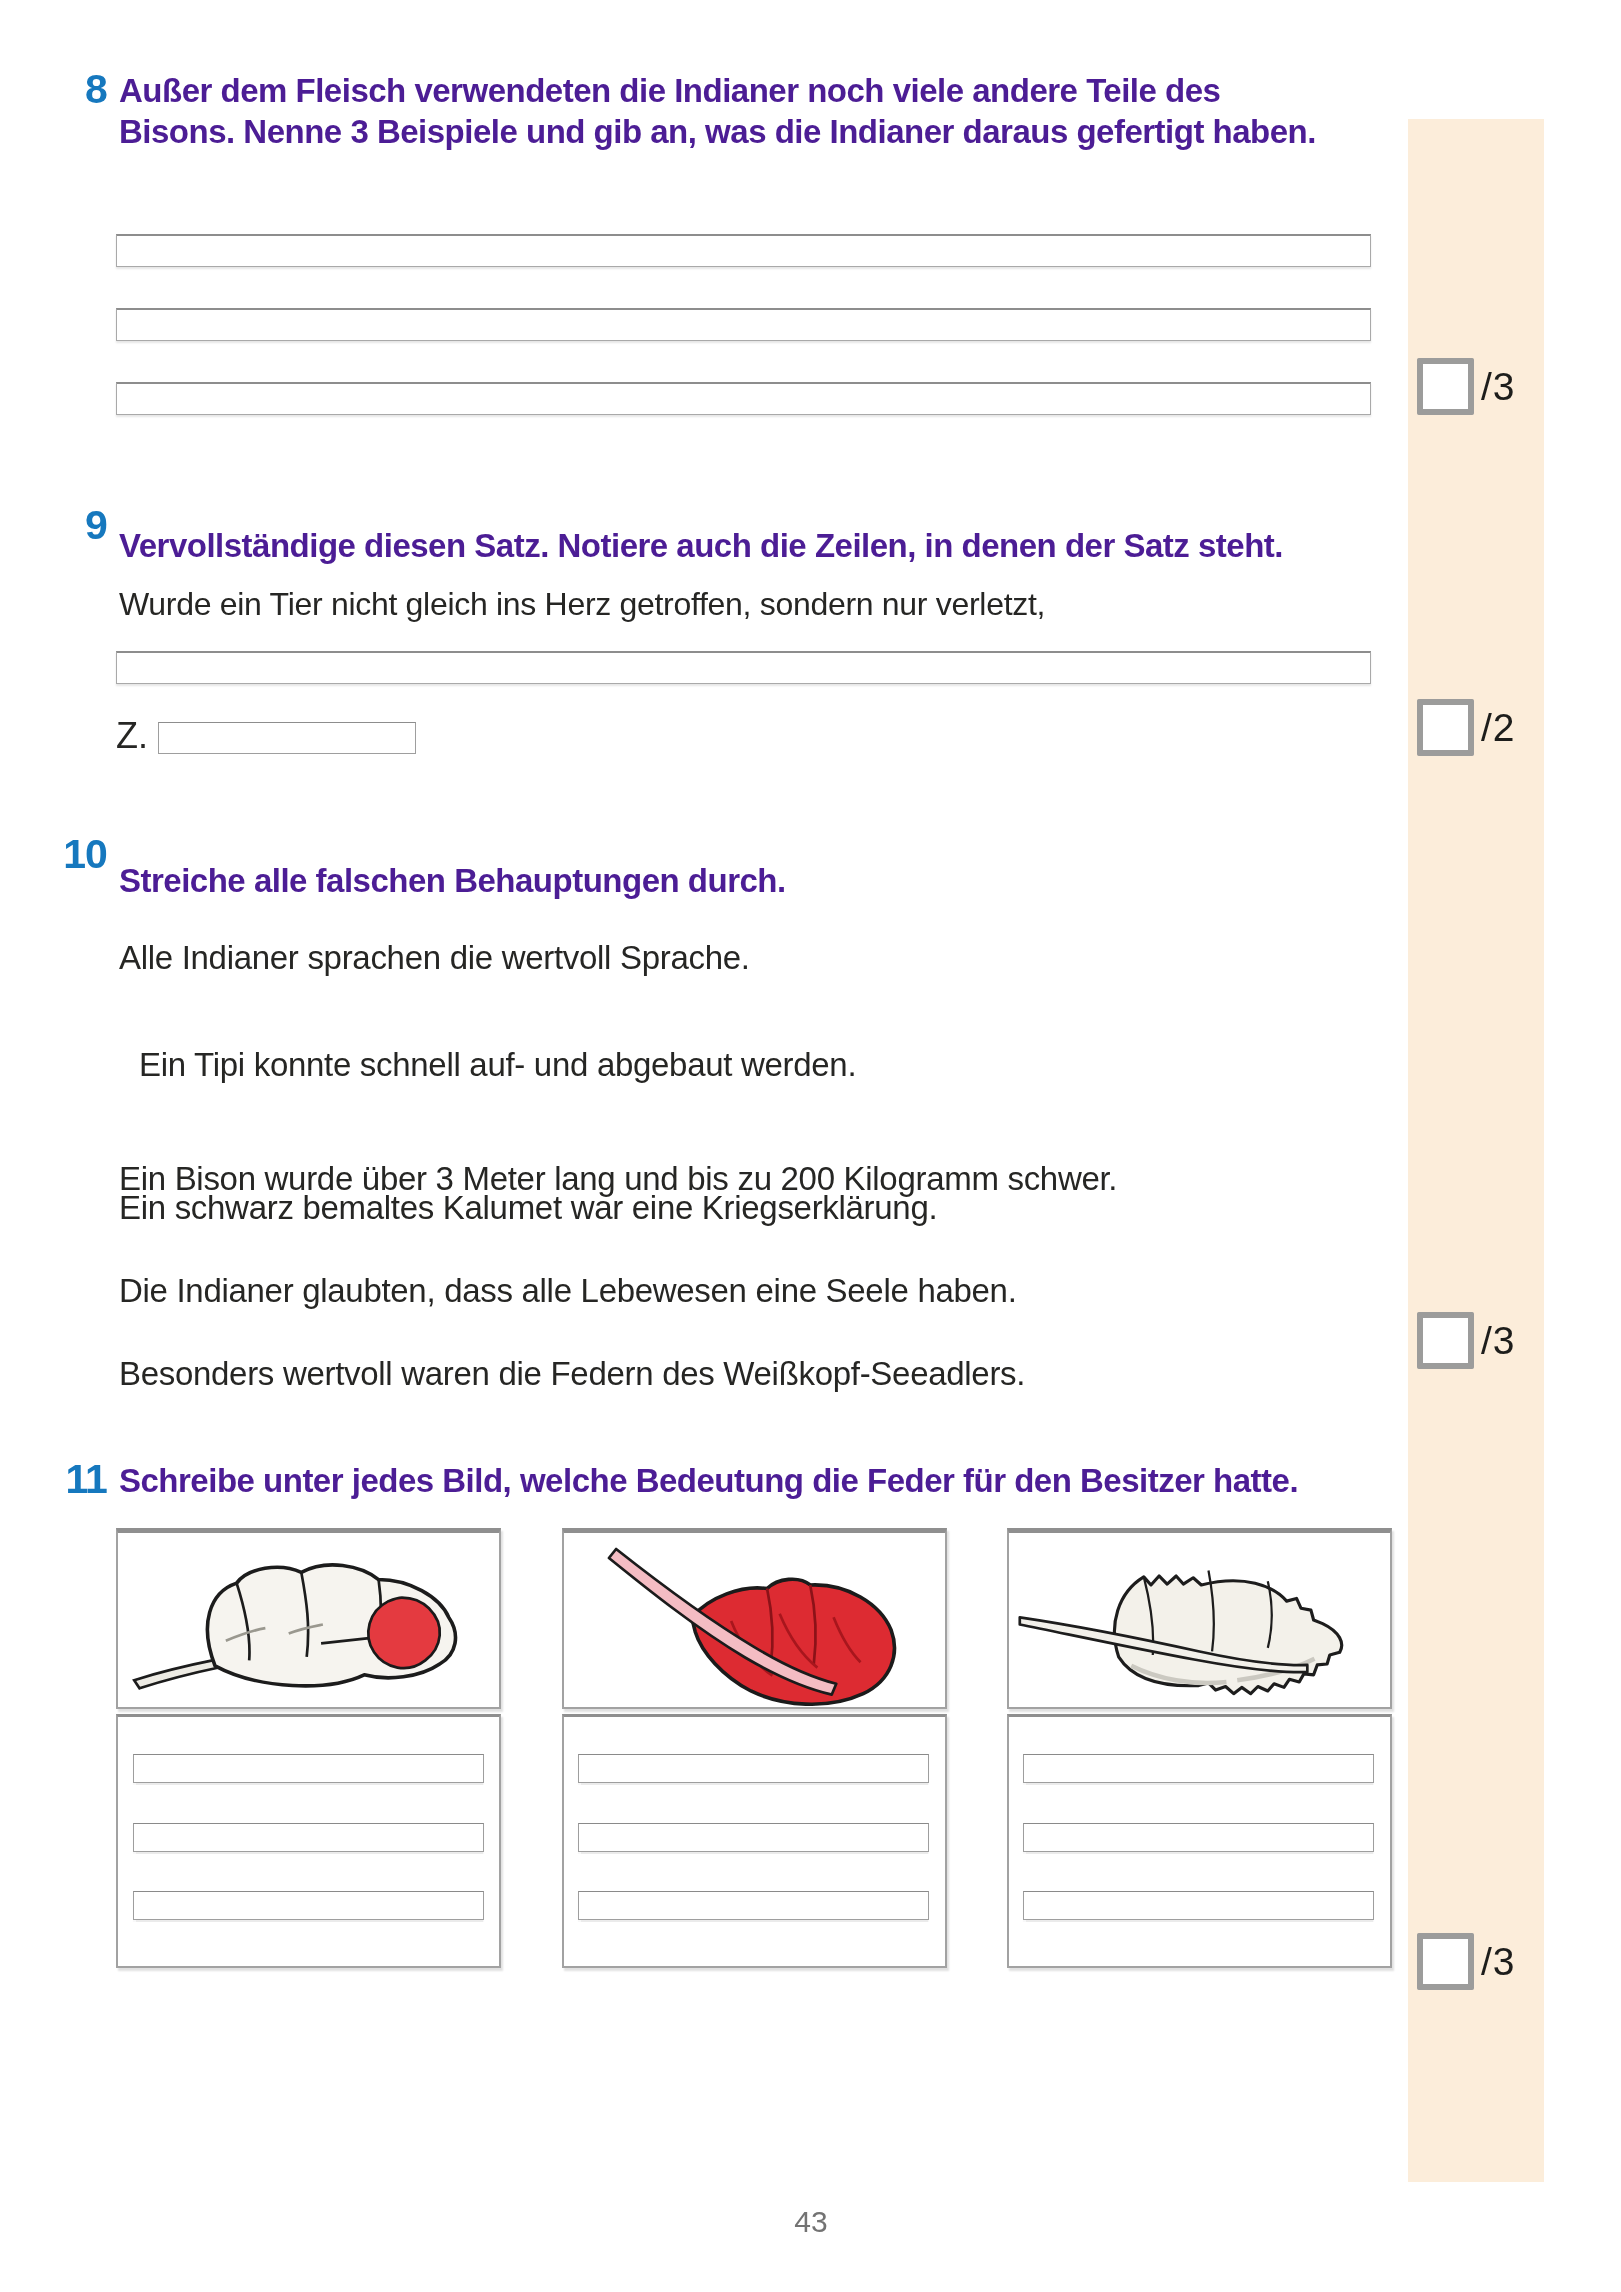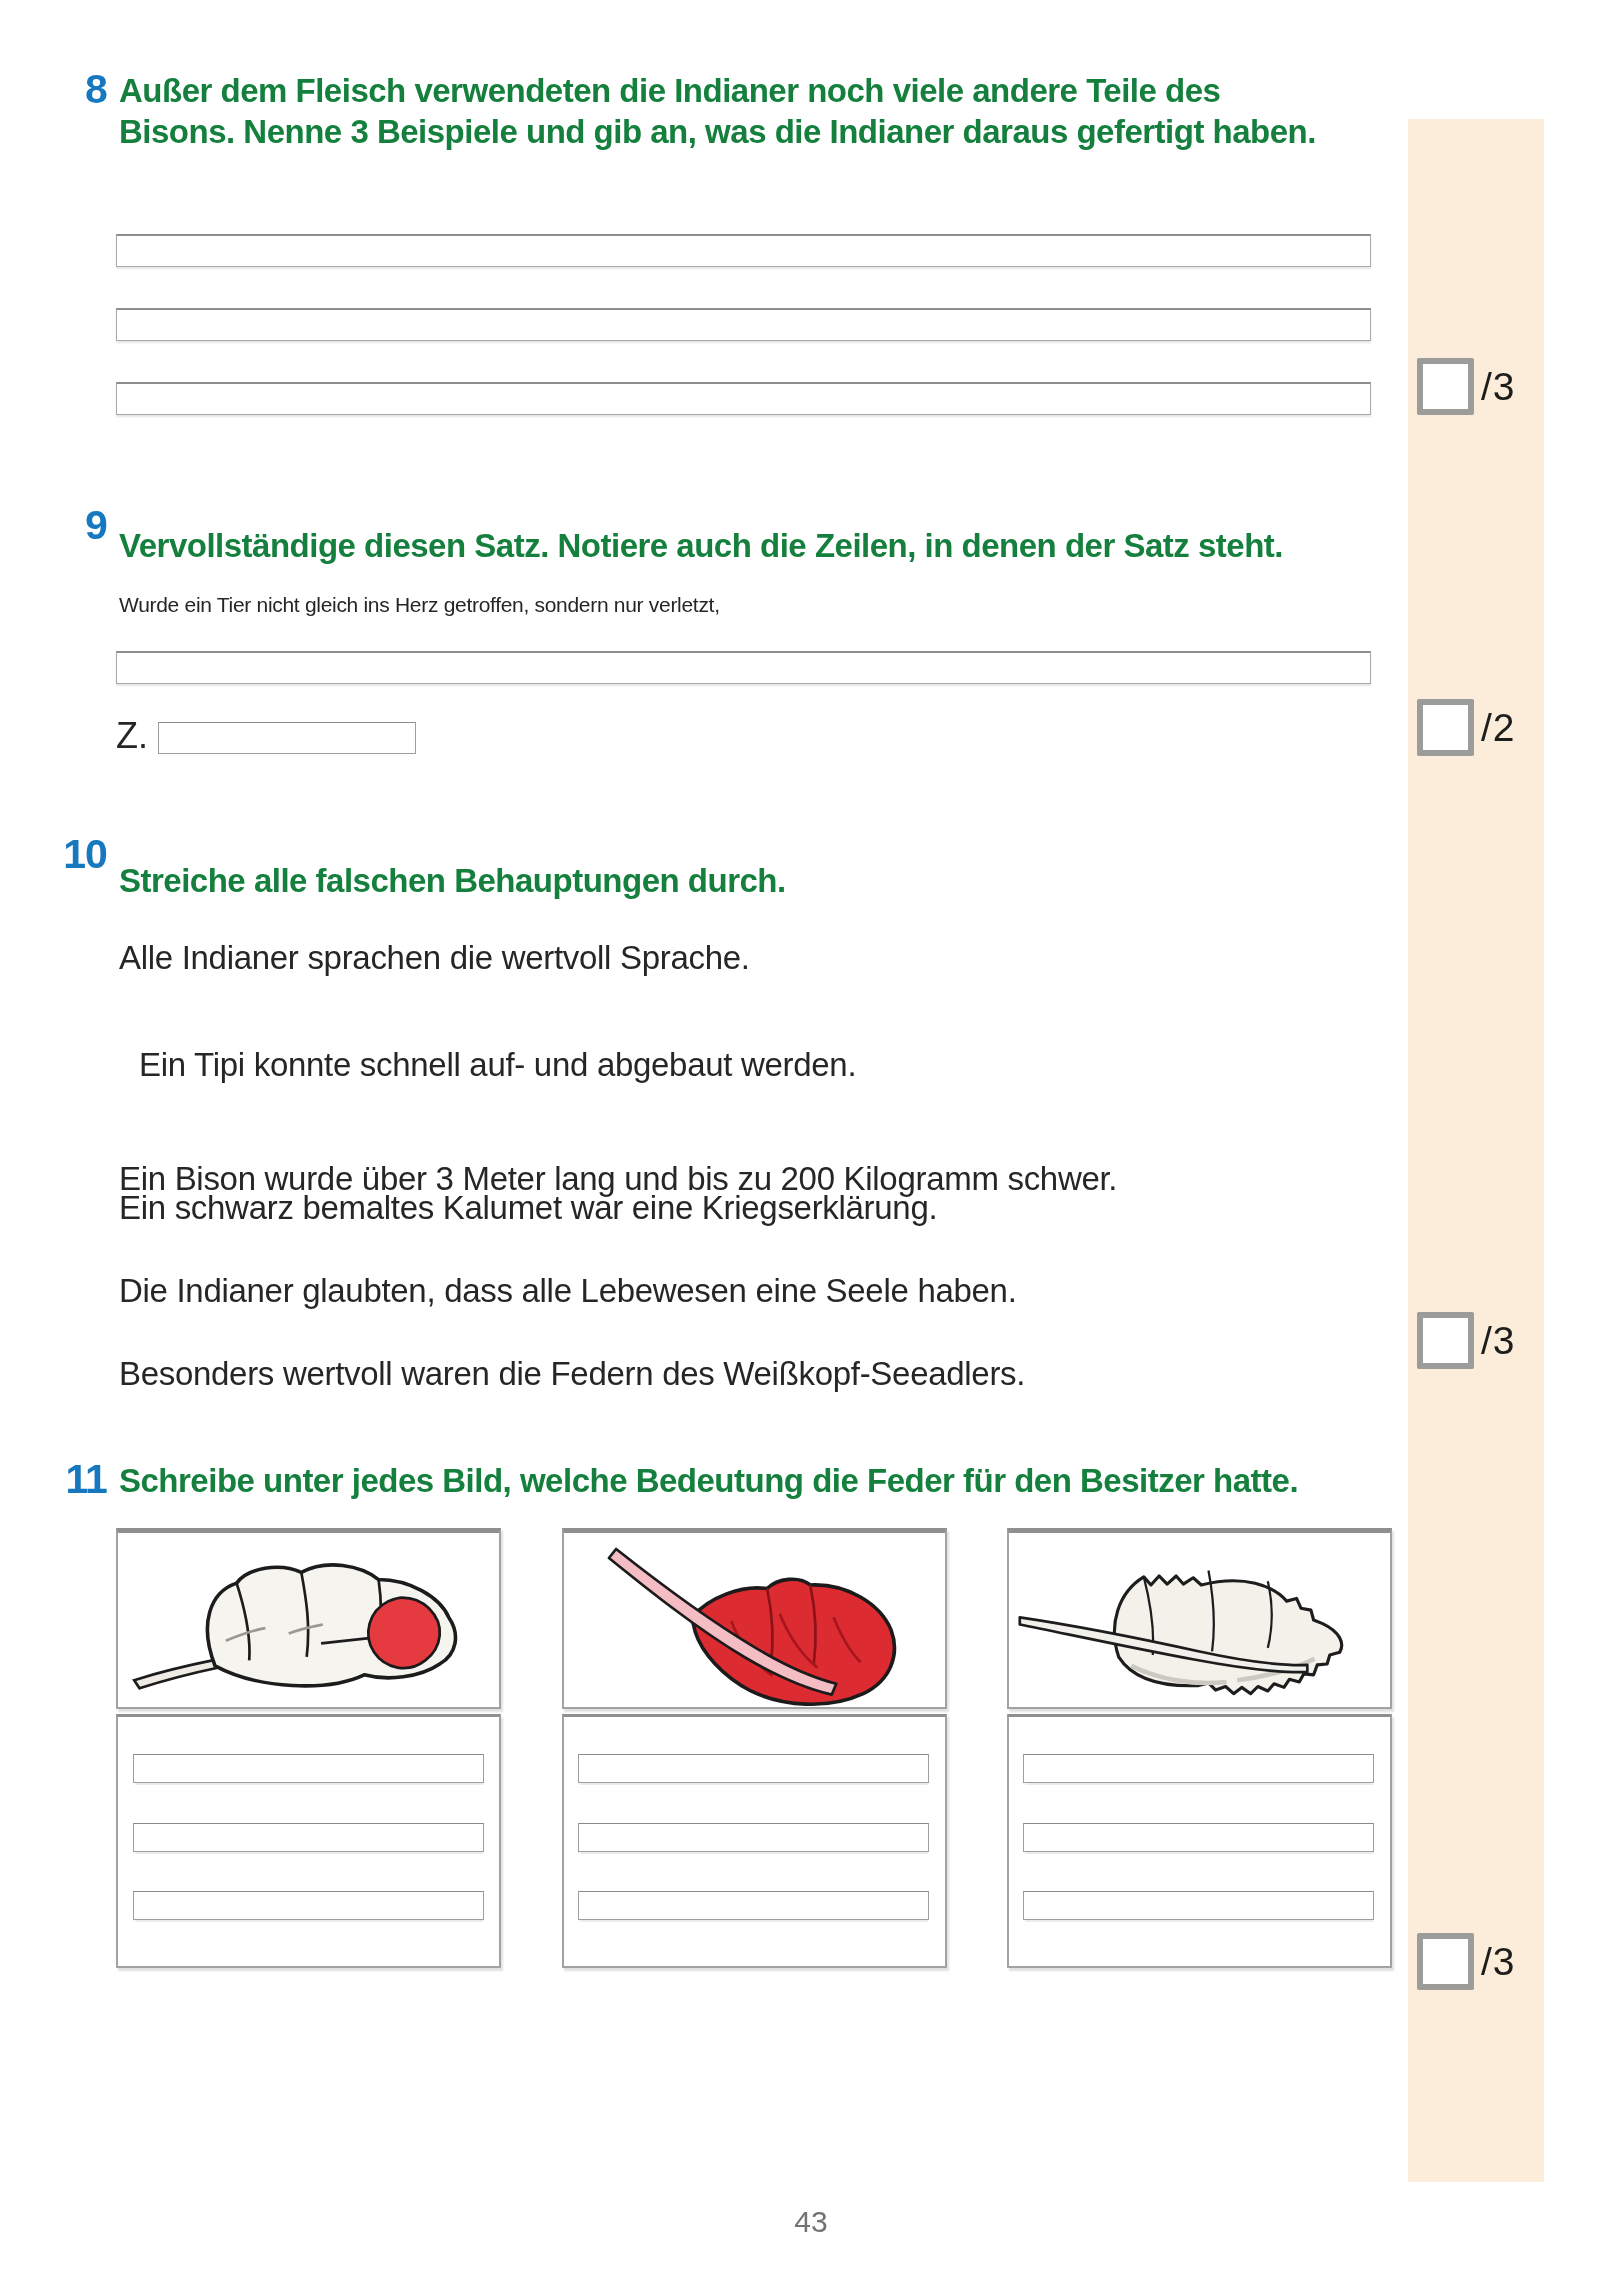--- a/index.html
+++ b/index.html
@@ -17,25 +17,25 @@
   }
   
   .q-num{
     position:absolute;left:0;width:107px;text-align:right;
     font-weight:700;font-size:41px;line-height:43px;color:#1678be;
     letter-spacing:-0.9px;
   }
   .q-prompt{
     position:absolute;left:119px;width:1281px;
     font-weight:700;font-size:33px;line-height:41px;letter-spacing:-0.5px;
-    color:#15803d;
+    color:#4c1d95;
   }
   .body-text{
     position:absolute;left:119px;width:1281px;
-    font-weight:400;font-size:21px;line-height:41px;letter-spacing:-0.3px;
+    font-weight:400;font-size:32px;line-height:41px;letter-spacing:-0.3px;
     color:#262624;
   }
   
   .answer-line{
     position:absolute;left:116px;width:1253px;height:30px;
     background:#ffffff;
     border:1.8px solid #a9a9a9;border-top:2.7px solid #8d8d8d;
     box-shadow:0 1.8px 1.8px rgba(0,0,0,0.10);
   }
   

